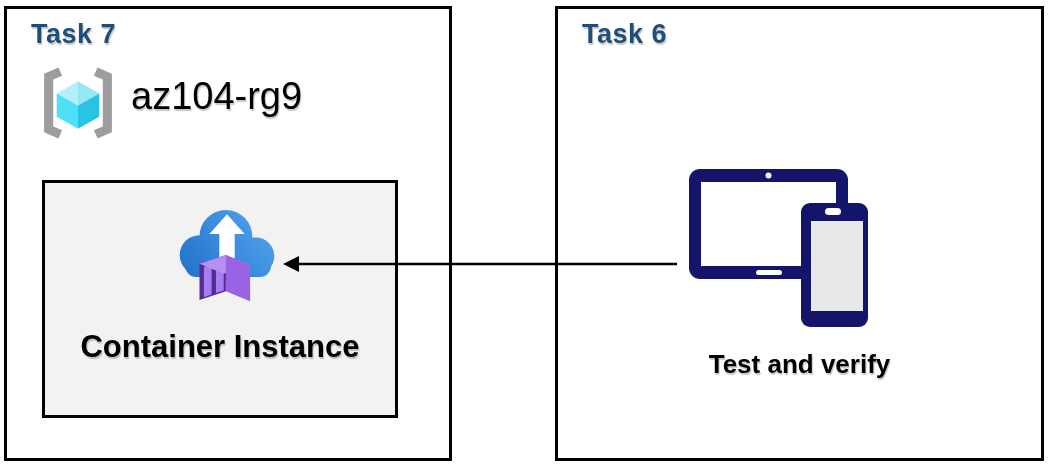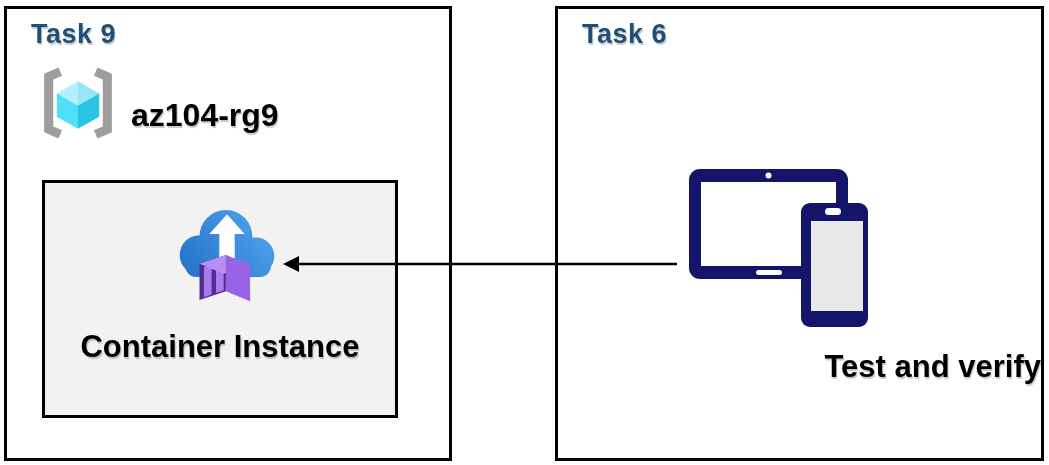--- a/index.html
+++ b/index.html
@@ -27,22 +27,22 @@
     font-size: 27px; font-weight: bold;
     color: #1F4E79;
     text-shadow: 1px 1.5px 1px rgba(0,0,0,0.22);
     letter-spacing: 0.5px;
   }
 
   .rg-icon { position: absolute; left: 28px; top: 56px; }
 
   .rg-name {
     position: absolute;
-    left: 124px; top: 88px;
-    font-size: 32px; font-weight: bold;
+    left: 124px; top: 66px;
+    font-size: 38px; font-weight: normal;
     color: #000000;
     text-shadow: 1px 1.5px 1px rgba(0,0,0,0.22);
   }
 
   .container-box {
     position: absolute;
     left: 35px; top: 171px;
     width: 356px; height: 238px;
     background: #F2F2F2;
     border: 3px solid #000000;
@@ -55,39 +55,39 @@
     font-size: 31px; font-weight: bold;
     color: #000000;
     text-shadow: 1px 1.5px 1px rgba(0,0,0,0.22);
   }
 
   .devices-icon { position: absolute; left: 131px; top: 160px; }
 
   .task2-caption {
     position: absolute;
     left: 0; top: 340px; width: 100%;
-    text-align: right;
-    font-size: 31px; font-weight: bold;
+    text-align: center;
+    font-size: 26px; font-weight: bold;
     color: #000000;
     text-shadow: 1px 1.5px 1px rgba(0,0,0,0.22);
   }
 
   .flow-arrow {
     position: absolute;
     left: 281px; top: 250px;
     z-index: 5;
   }
 </style>
 </head>
 <body>
 
 <div class="canvas">
 
   <div class="task-box" id="task1-box">
-    <div class="task-title">Task 9</div>
+    <div class="task-title">Task 7</div>
 
     <div class="rg-icon">
       <svg width="86" height="76" viewBox="0 0 85 75">
         <g fill="none" stroke="#9D9D9D" stroke-width="9">
           <path d="M 25 6.5 L 13.5 11.5 L 13.5 63.5 L 25 68.5"></path>
           <path d="M 60 6.5 L 71.5 11.5 L 71.5 63.5 L 60 68.5"></path>
         </g>
         <g>
           <polygon points="42.5,16 21.5,28 42.5,40" fill="#B5EFFB"></polygon>
           <polygon points="42.5,16 63.5,28 42.5,40" fill="#96E6F6"></polygon>

